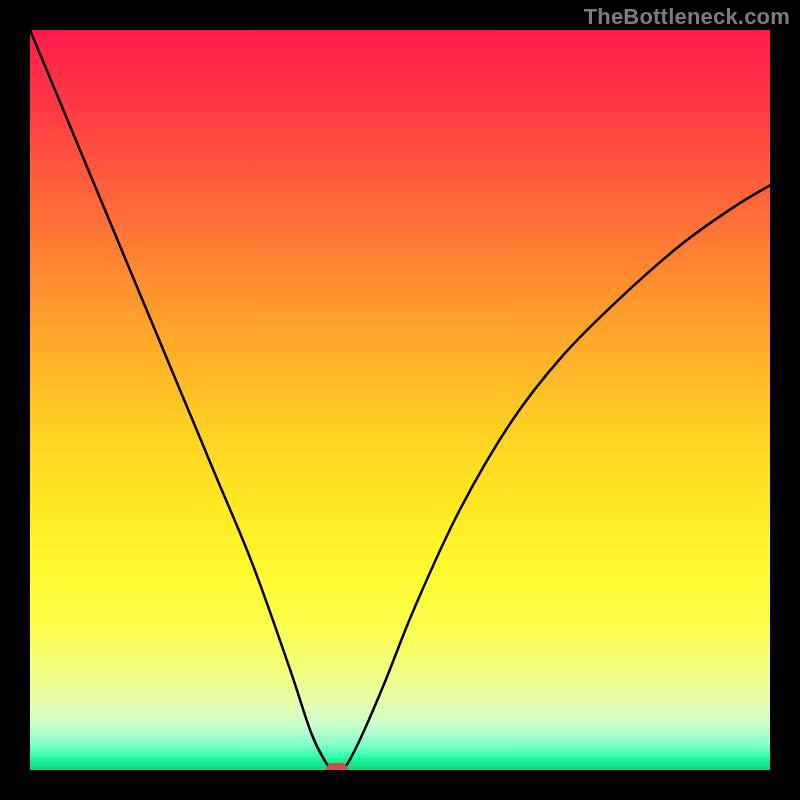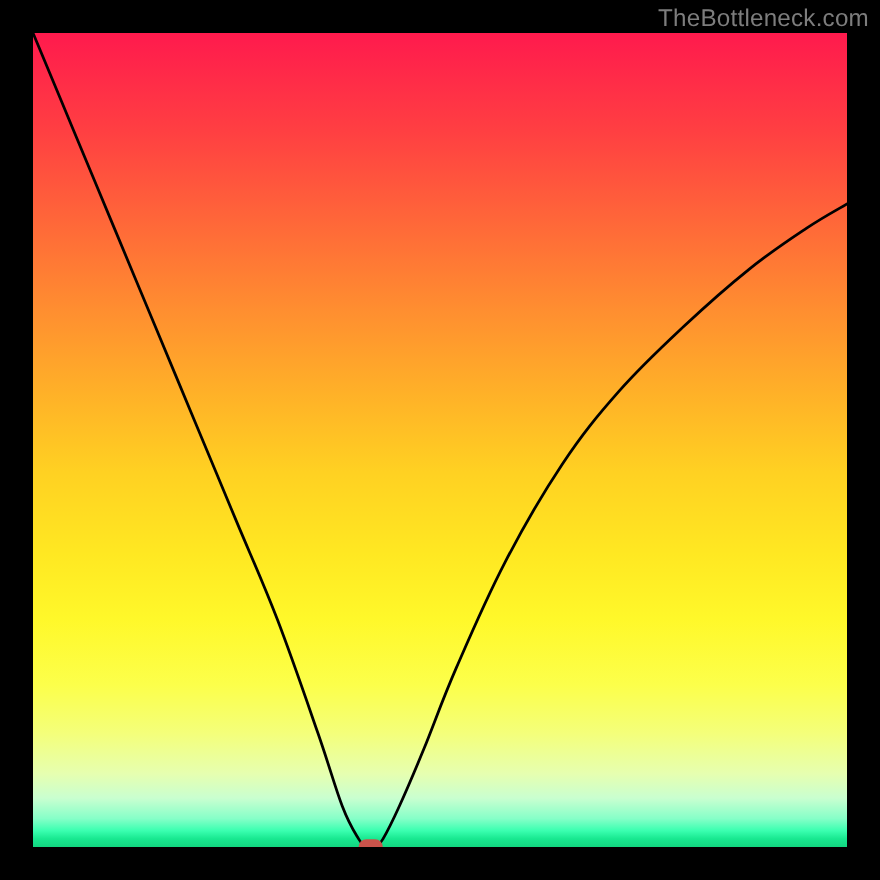--- a/index.html
+++ b/index.html
@@ -63,20 +63,21 @@
     transform: translate(-50%, -50%);
   }
   .watermark {
     position: absolute;
     top: 4px;
     right: 10px;
     color: #7d7d7d;
     font-size: 22px;
     letter-spacing: 0.2px;
     user-select: none;
+    font-weight: bold;
   }
 </style>
 </head>
 <body>
 
 <div class="outer">
 
   <div class="watermark">TheBottleneck.com</div>
 
   <div class="plot">

